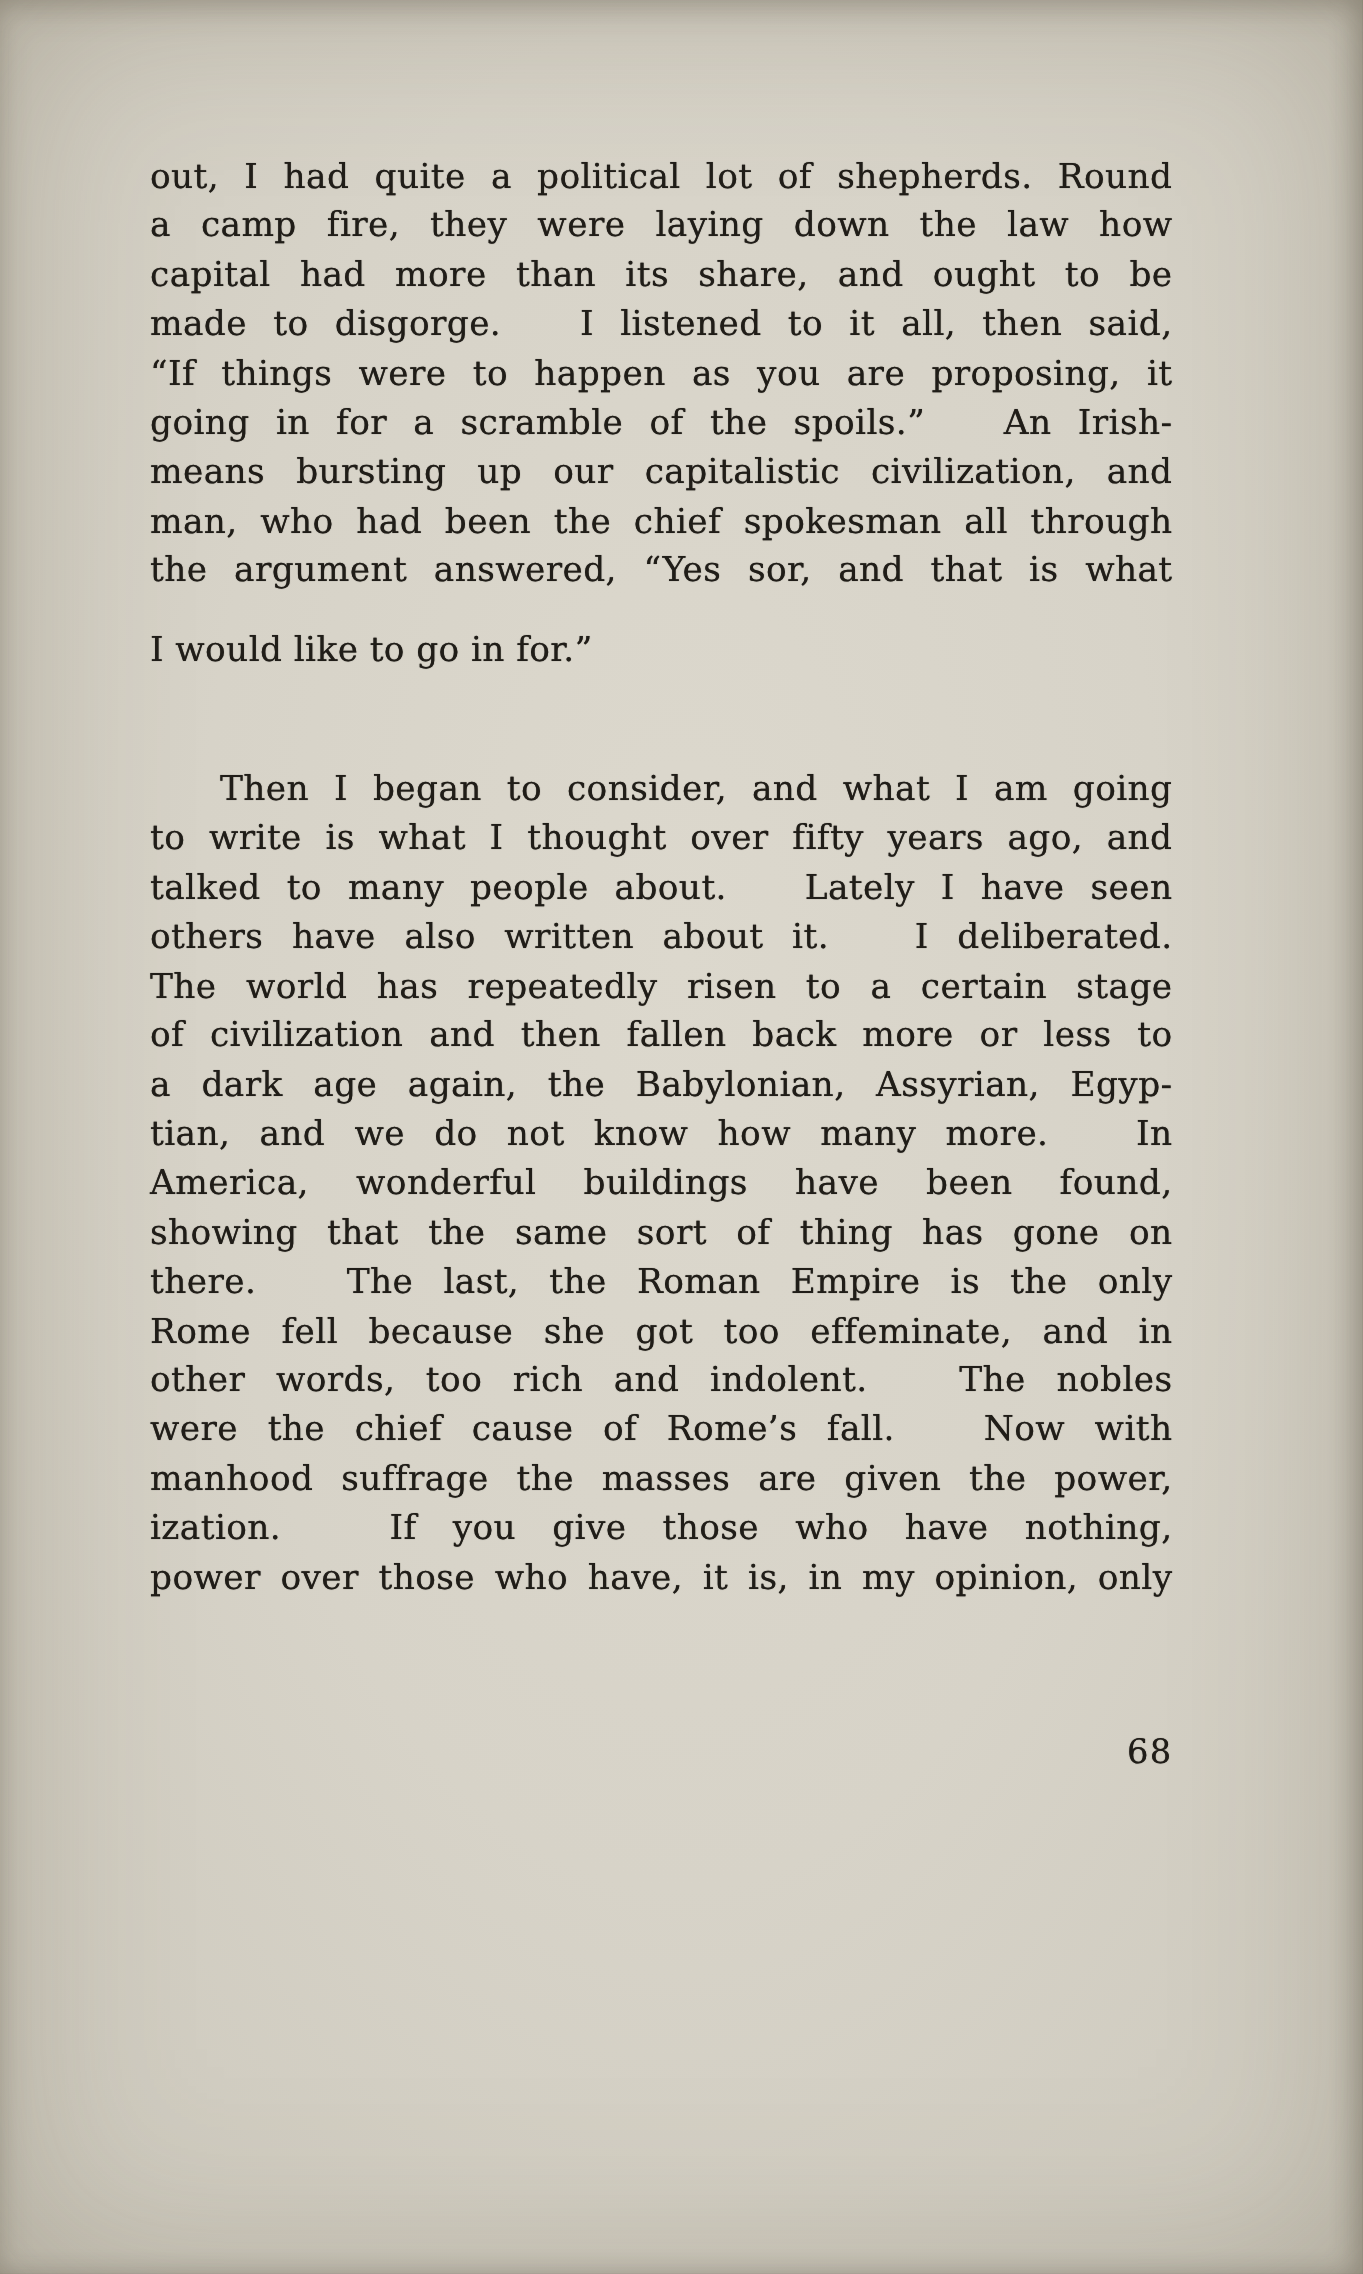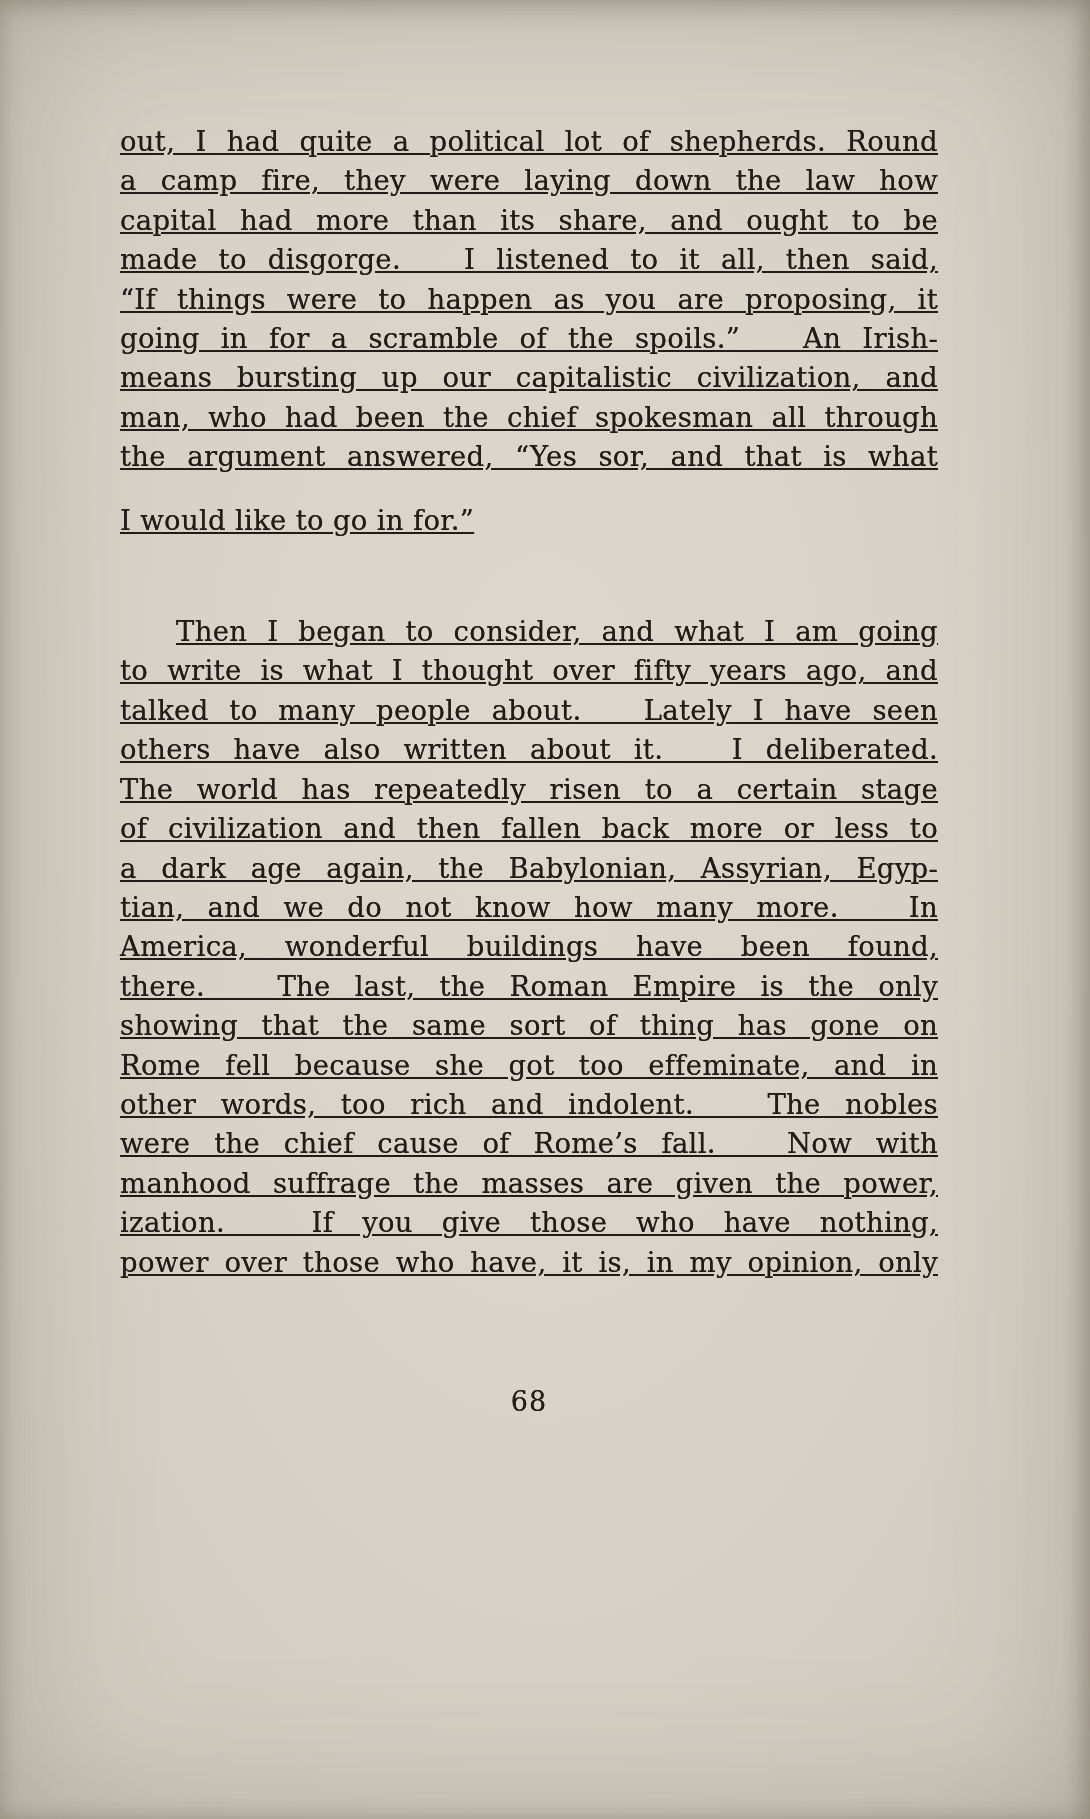--- a/index.html
+++ b/index.html
@@ -37,35 +37,34 @@
     margin-top: 72px;
   }
   .line {
     font-size: 27.5px;
     line-height: 39.4px;
     text-align: justify;
     text-align-last: justify;
     white-space: pre-wrap;
     letter-spacing: 0.3px;
     text-shadow: 0 0 0.6px rgba(32, 29, 24, 0.85);
-    text-decoration: underline;
   }
   .line.last {
     text-align-last: left;
     margin-top: 24px;
   }
   .line.first-indent {
     text-indent: 56px;
   }
   .page-number {
     position: absolute;
     left: 120px;
     width: 818px;
     top: 1386px;
-    text-align: center;
+    text-align: right;
     font-size: 27px;
     letter-spacing: 1px;
     text-shadow: 0 0 0.6px rgba(32, 29, 24, 0.85);
   }
 </style>
 </head>
 <body>
 
 <div class="page">
   <div class="text-block">
@@ -84,22 +83,22 @@
       <div class="paragraph">
         <div class="line first-indent">Then I began to consider, and what I am going</div>
         <div class="line">to write is what I thought over fifty years ago, and</div>
         <div class="line">talked to many people about.   Lately I have seen</div>
         <div class="line">others have also written about it.   I deliberated.</div>
         <div class="line">The world has repeatedly risen to a certain stage</div>
         <div class="line">of civilization and then fallen back more or less to</div>
         <div class="line">a dark age again, the Babylonian, Assyrian, Egyp-</div>
         <div class="line">tian, and we do not know how many more.   In</div>
         <div class="line">America, wonderful buildings have been found,</div>
+        <div class="line">showing that the same sort of thing has gone on</div>
         <div class="line">there.   The last, the Roman Empire is the only</div>
-        <div class="line">showing that the same sort of thing has gone on</div>
         <div class="line">Rome fell because she got too effeminate, and in</div>
         <div class="line">other words, too rich and indolent.   The nobles</div>
         <div class="line">were the chief cause of Rome’s fall.   Now with</div>
         <div class="line">manhood suffrage the masses are given the power,</div>
         <div class="line">ization.   If you give those who have nothing,</div>
         <div class="line">power over those who have, it is, in my opinion, only</div>
       </div>
     </div>
   <div class="page-number">68</div>
 </div>

